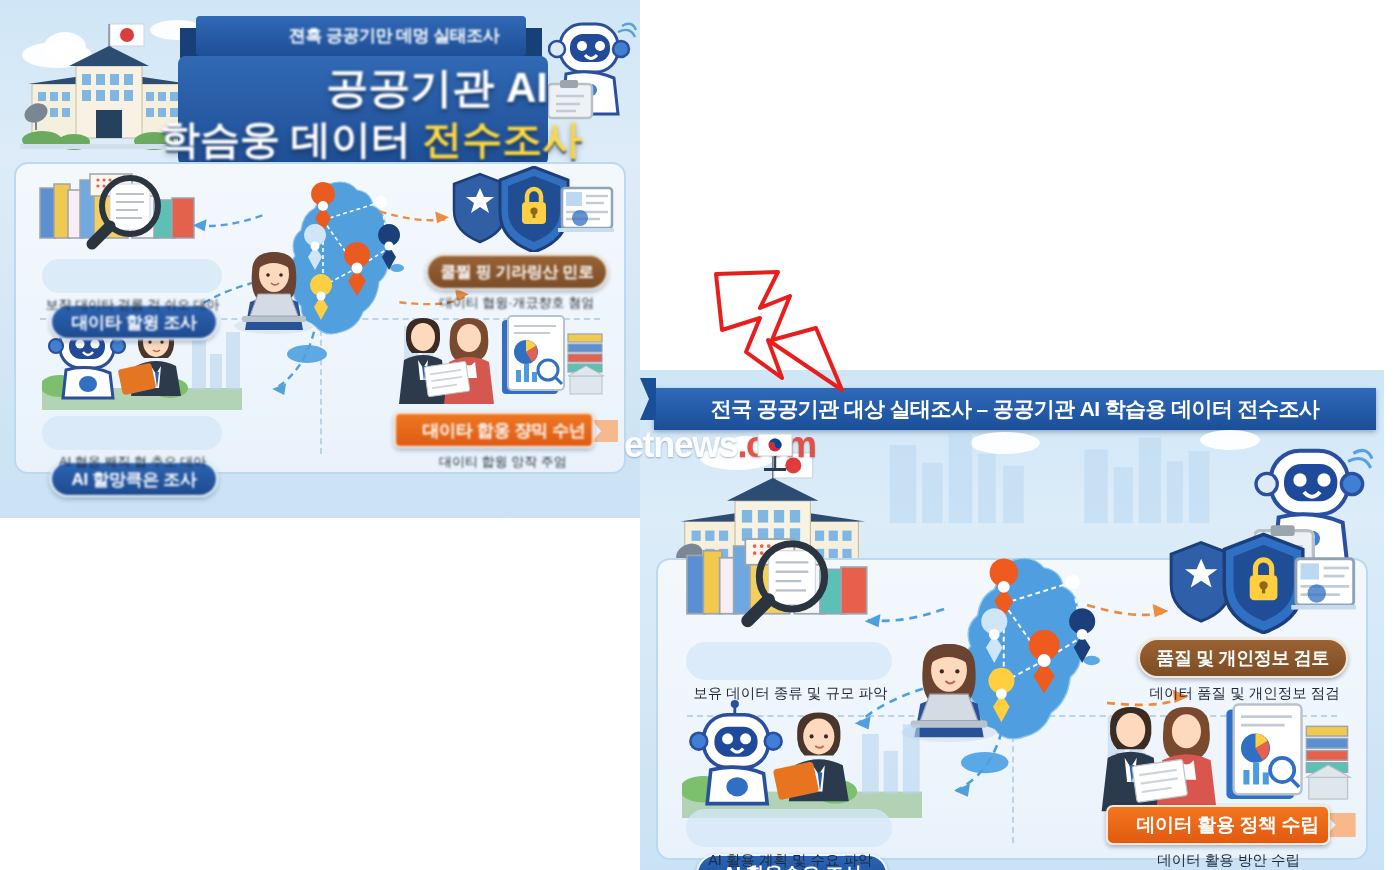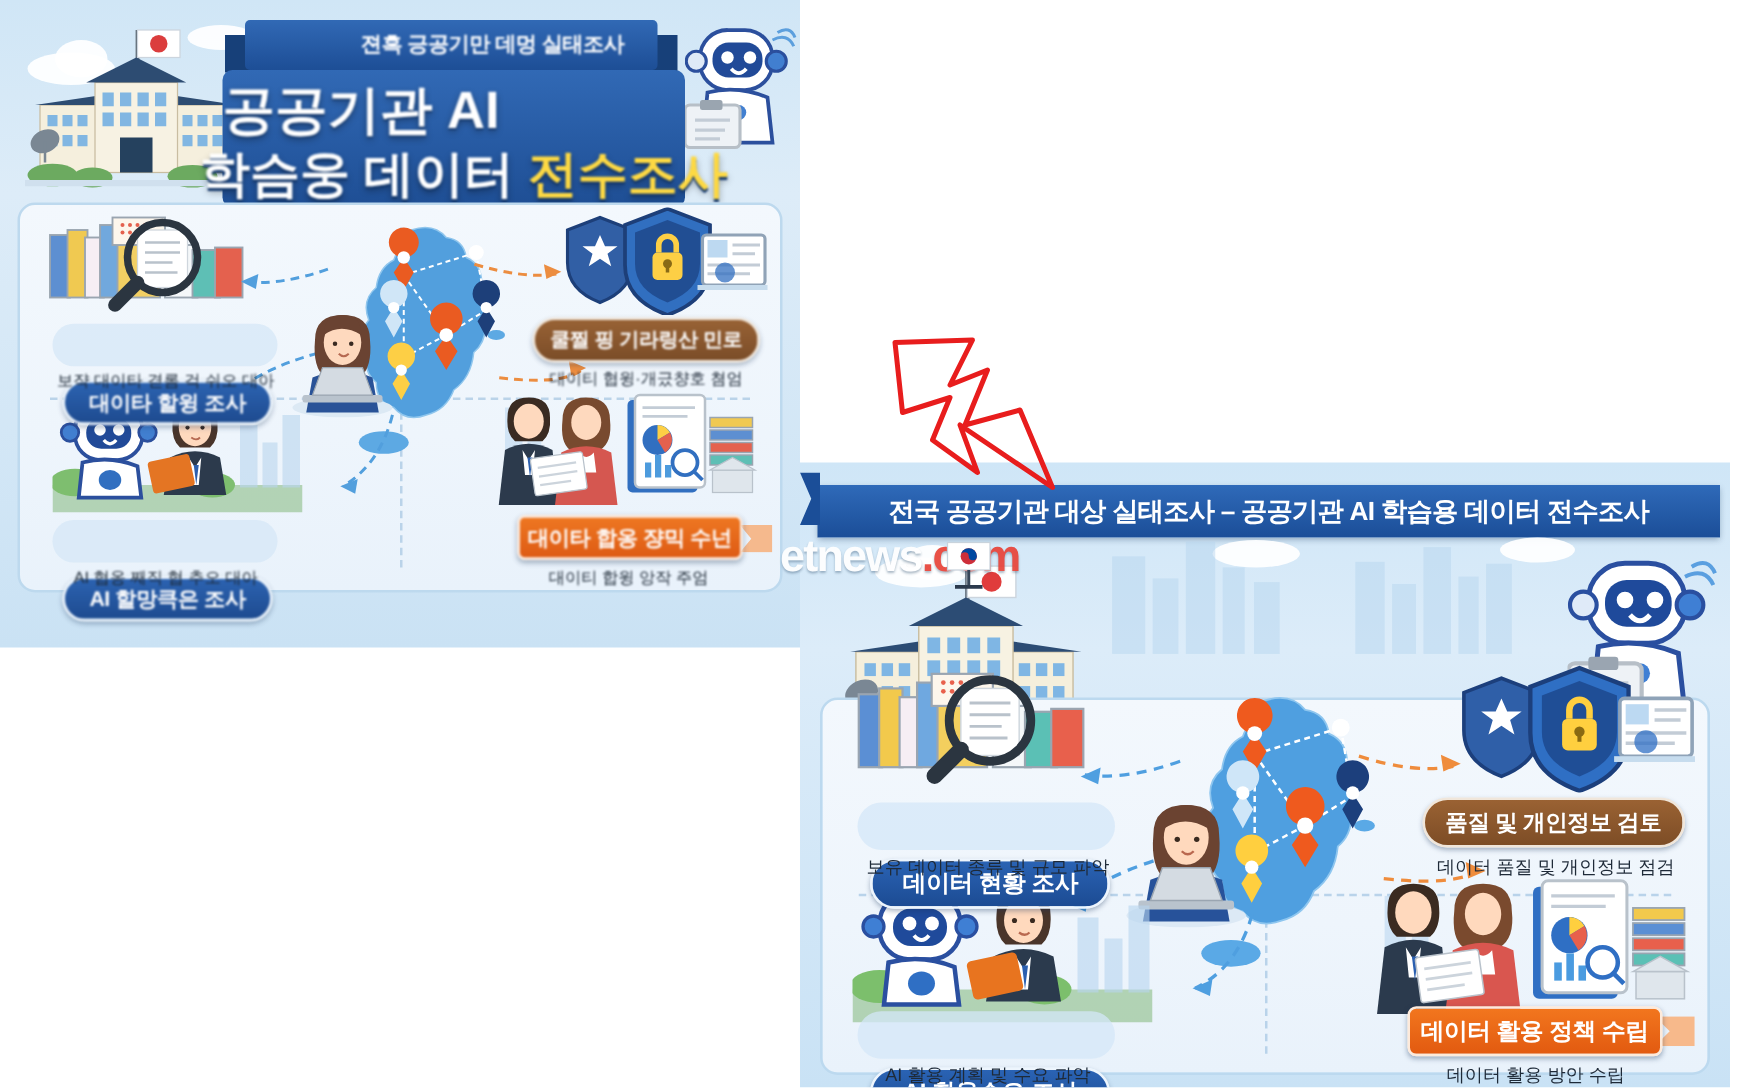--- a/index.html
+++ b/index.html
@@ -19,21 +19,21 @@
 
   
   .pill{position:absolute;display:flex;align-items:center;justify-content:center;
         border-radius:999px;color:#fff;font-weight:bold;letter-spacing:-.02em;
         box-shadow:0 2px 4px rgba(20,50,90,.35);white-space:nowrap;text-align:center;}
   .pill.blue{background:linear-gradient(180deg,#2a63b4 0%,#1c4b93 100%);
              border:2px solid #edf5fd;margin-top:48px;}
   .pill.brown{background:linear-gradient(180deg,#9a6233 0%,#7d4d26 100%);
              border:2px solid #f0e6da;}
   .pill.orange{background:linear-gradient(180deg,#f2761e 0%,#e25a10 100%);
-             border:2px solid #fdeadb;}
+             border:2px solid #fdeadb;padding-left:20px;}
   .pill-halo{position:absolute;border-radius:999px;background:#d4e7f8;opacity:.75;}
   .ribbon-wing{position:absolute;background:#f7b98b;}
   .subcap{position:absolute;text-align:center;color:#1e2a38;font-weight:normal;
           white-space:nowrap;}
 
   
   .dash-h{position:absolute;border-top:2px dashed #b9d3ea;}
   .dash-v{position:absolute;border-left:2px dashed #b9d3ea;}
 
   
@@ -43,21 +43,21 @@
   .pin{position:absolute;}
 
   
   .ribbon{position:absolute;}
   .ribbon-body{position:absolute;background:linear-gradient(180deg,#2f69b8,#1b4e99);}
   .ribbon-tail{position:absolute;background:#16407c;}
   .rib-text{position:absolute;width:100%;text-align:center;color:#fff;
             font-weight:bold;white-space:nowrap;margin-left:33px;}
   .title-band{position:absolute;background:linear-gradient(180deg,#2f69b8,#1c4e97);
               border-radius:6px;}
-  .title-line{position:absolute;width:100%;text-align:left;white-space:nowrap;
+  .title-line{position:absolute;width:100%;text-align:right;white-space:nowrap;
               font-weight:bold;color:#fff;
               text-shadow:0 2px 0 #14396f,0 3px 6px rgba(0,0,0,.35);}
   .accent-y{color:#ffd93d;}
 
   
   #caption-bar{position:absolute;display:flex;align-items:center;
         justify-content:center;background:linear-gradient(180deg,#2f6ab9,#1b4e98);
         color:#fff;font-weight:bold;white-space:nowrap;
         box-shadow:0 2px 5px rgba(10,40,80,.35);margin-top:10px;}
 
@@ -685,21 +685,20 @@
           <rect x="178" y="50" width="34" height="8" fill="#e8604c"></rect>
           <rect x="178" y="60" width="34" height="8" fill="#5bc0b5"></rect>
         </g>
       <g fill="#dfe6ec" stroke="#b9c2cb">
           <rect x="180" y="72" width="32" height="18"></rect>
           <polygon points="178,72 196,62 214,72"></polygon>
         </g>
     </svg>
 
     <div class="pill-halo" style="left:28px;top:82px;width:206px;height:38px;"></div>
-    <div class="pill blue" style="left:38px;top:79px;width:188px;height:36px;font-size:19px;">데이터 현황 조사</div>
     <div class="subcap" style="left:14px;top:124px;width:236px;font-size:14.5px;">보유 데이터 종류 및 규모 파악</div>
 
     <div class="pill brown" style="right:18px;top:78px;width:206px;height:36px;font-size:18px;">품질 및 개인정보 검토</div>
     <div class="subcap" style="right:14px;top:124px;width:214px;font-size:14.5px;">데이터 품질 및 개인정보 점검</div>
 
     <div class="pill-halo" style="left:28px;top:249px;width:206px;height:38px;"></div>
     <div class="pill blue" style="left:38px;top:246px;width:188px;height:36px;font-size:19px;">AI 활용수요 조사</div>
     <div class="subcap" style="left:14px;top:291px;width:236px;font-size:14.5px;">AI 활용 계획 및 수요 파악</div>
 
     <div class="ribbon-wing" style="right:10px;top:253px;width:32px;height:24px;clip-path:polygon(0 0,100% 0,100% 100%,0 100%,38% 50%);"></div>

